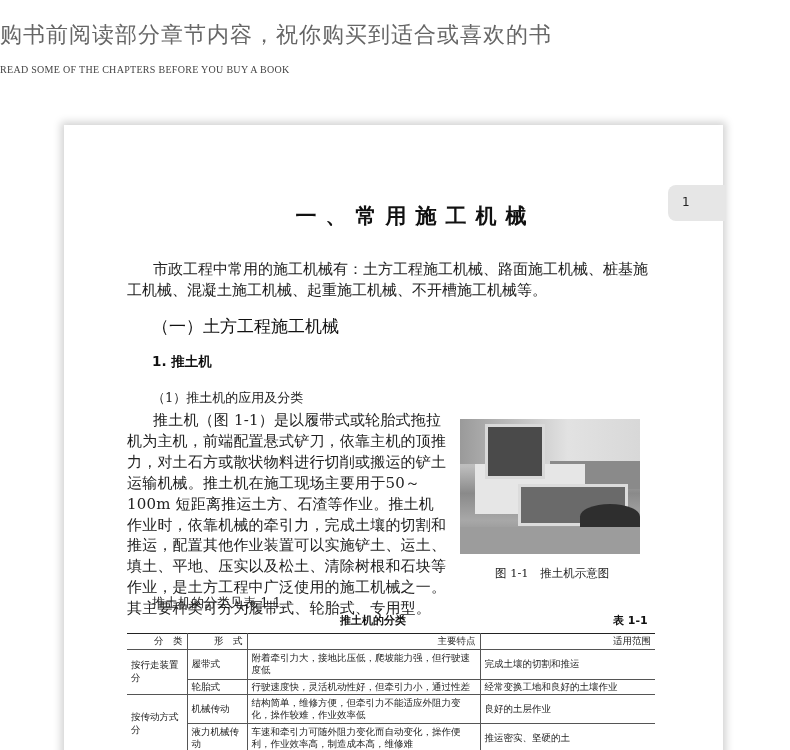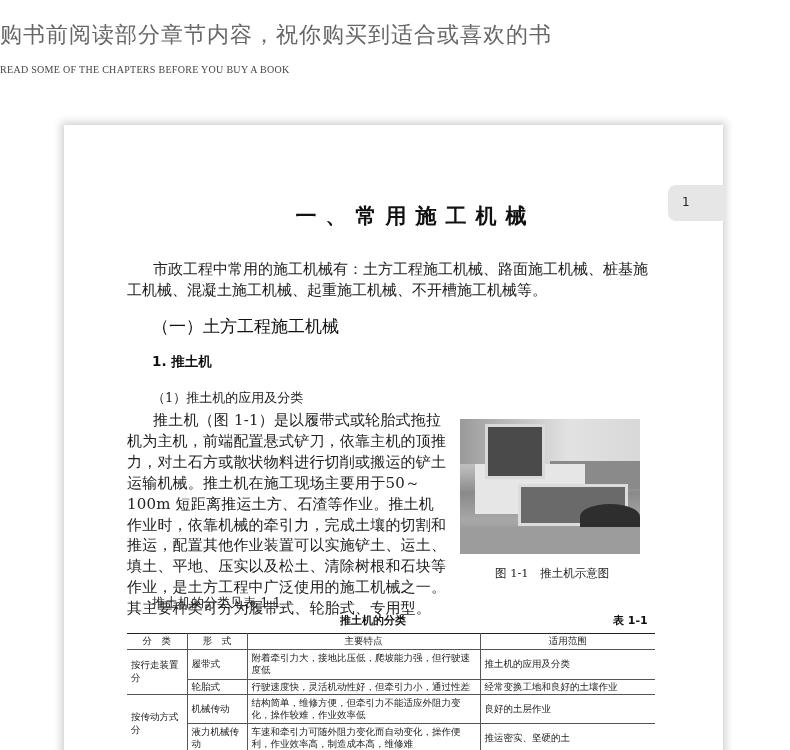--- a/index.html
+++ b/index.html
@@ -77,21 +77,21 @@
   table.cls {
     position: absolute; left: 127px; top: 633px; width: 528px;
     border-collapse: collapse; font-size: 9.5px; color: #222;
     border-top: 1.5px solid #222;
   }
   table.cls th, table.cls td {
     border-right: 1px solid #555; border-bottom: 1px solid #555;
     padding: 1px 4px; line-height: 12.5px; vertical-align: middle;
   }
   table.cls th:last-child, table.cls td:last-child { border-right: none; }
-  table.cls th { font-weight: normal; text-align: center; height: 15px; }
+  table.cls th { font-weight: normal; text-align: right; height: 15px; }
   table.cls td.c { }
   table.cls td.l { text-align: left; }
   .col1 { width: 60px; } .col2 { width: 60px; } .col3 { width: 233px; } .col4 { width: 175px; }
   .r1 td { height: 30px; } .r2 td { height: 15px; } .r3 td { height: 29px; } .r4 td { height: 29px; }
 </style>
 </head>
 <body>
 
 <div class="top-title">购书前阅读部分章节内容，祝你购买到适合或喜欢的书</div>
 <div class="top-subtitle">READ SOME OF THE CHAPTERS BEFORE YOU BUY A BOOK</div>
@@ -130,21 +130,21 @@
       <th class="col2">形　式</th>
       <th class="col3">主要特点</th>
       <th class="col4">适用范围</th>
     </tr>
   </thead>
   <tbody>
     <tr class="r1">
       <td class="c" rowspan="2">按行走装置分</td>
       <td class="c">履带式</td>
       <td class="l">附着牵引力大，接地比压低，爬坡能力强，但行驶速度低</td>
-      <td class="l">推土机的应用及分类</td>
+      <td class="l">完成土壤的切割和推运</td>
     </tr>
     <tr class="r2">
       <td class="c">轮胎式</td>
       <td class="l">行驶速度快，灵活机动性好，但牵引力小，通过性差</td>
       <td class="l">经常变换工地和良好的土壤作业</td>
     </tr>
     <tr class="r3">
       <td class="c" rowspan="2">按传动方式分</td>
       <td class="c">机械传动</td>
       <td class="l">结构简单，维修方便，但牵引力不能适应外阻力变化，操作较难，作业效率低</td>

